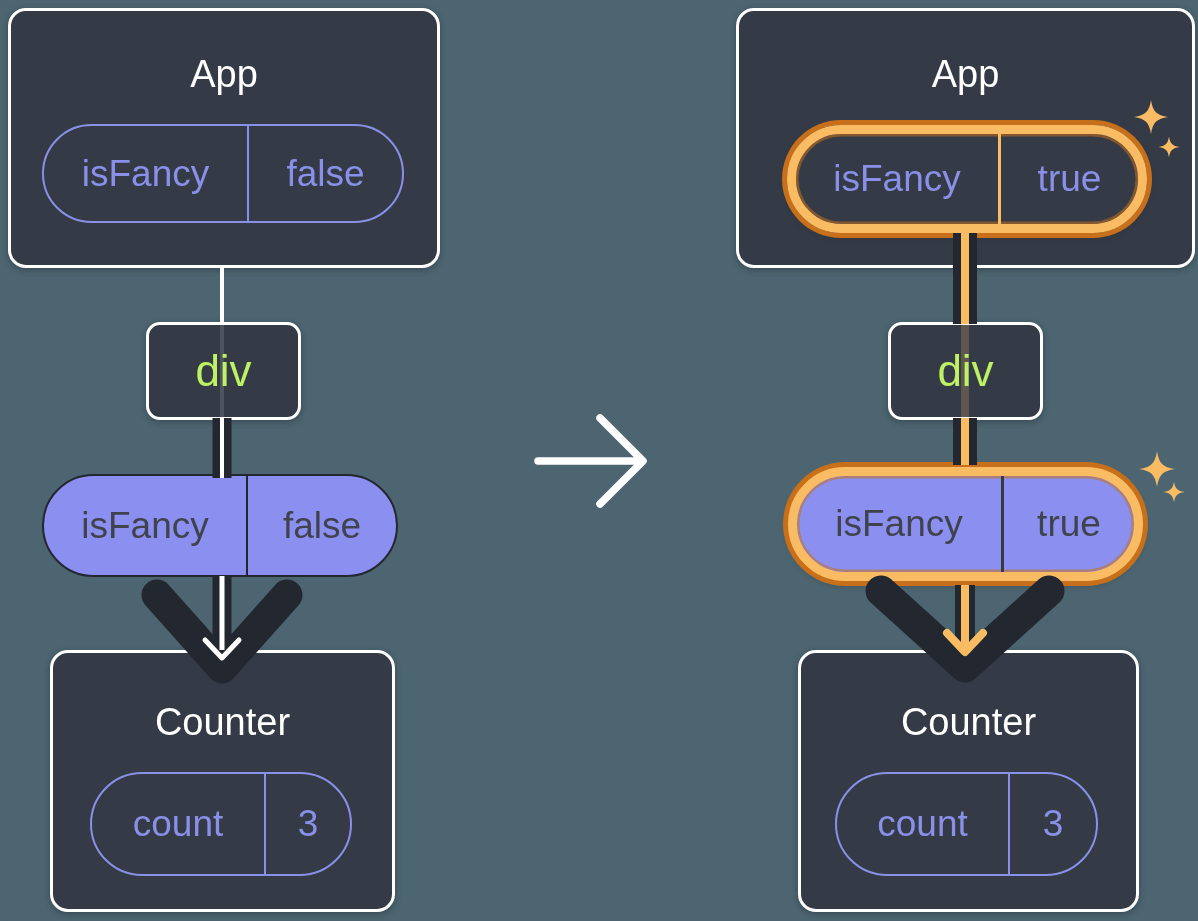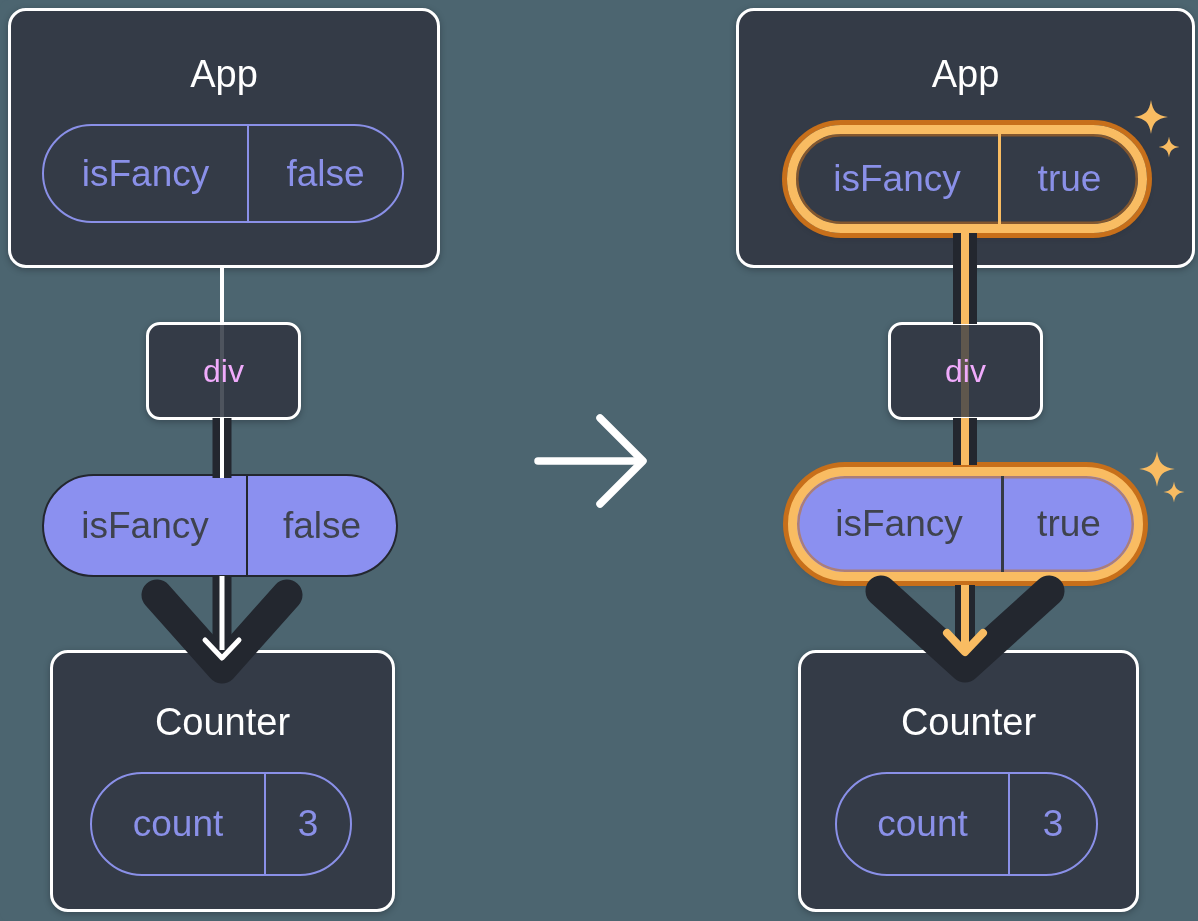--- a/index.html
+++ b/index.html
@@ -29,21 +29,21 @@
     border-radius:14px;
     box-shadow:0 2px 6px rgba(20,24,31,.35);
     box-sizing:border-box;
     display:flex;align-items:center;justify-content:center;
   }
   .node .trace{
     position:absolute;top:0;bottom:0;
   }
   .node .label{
     position:relative;z-index:1;
-    color:#f0abfc;font-size:32px;font-weight:500;
+    color:#bef264;font-size:44px;font-weight:500;
   }
   .title{
     position:absolute;
     color:#FFFFFF;font-size:38px;font-weight:500;
     text-align:center;line-height:44px;
   }
   .pill{
     position:absolute;
     display:flex;align-items:stretch;
     border-radius:999px;

